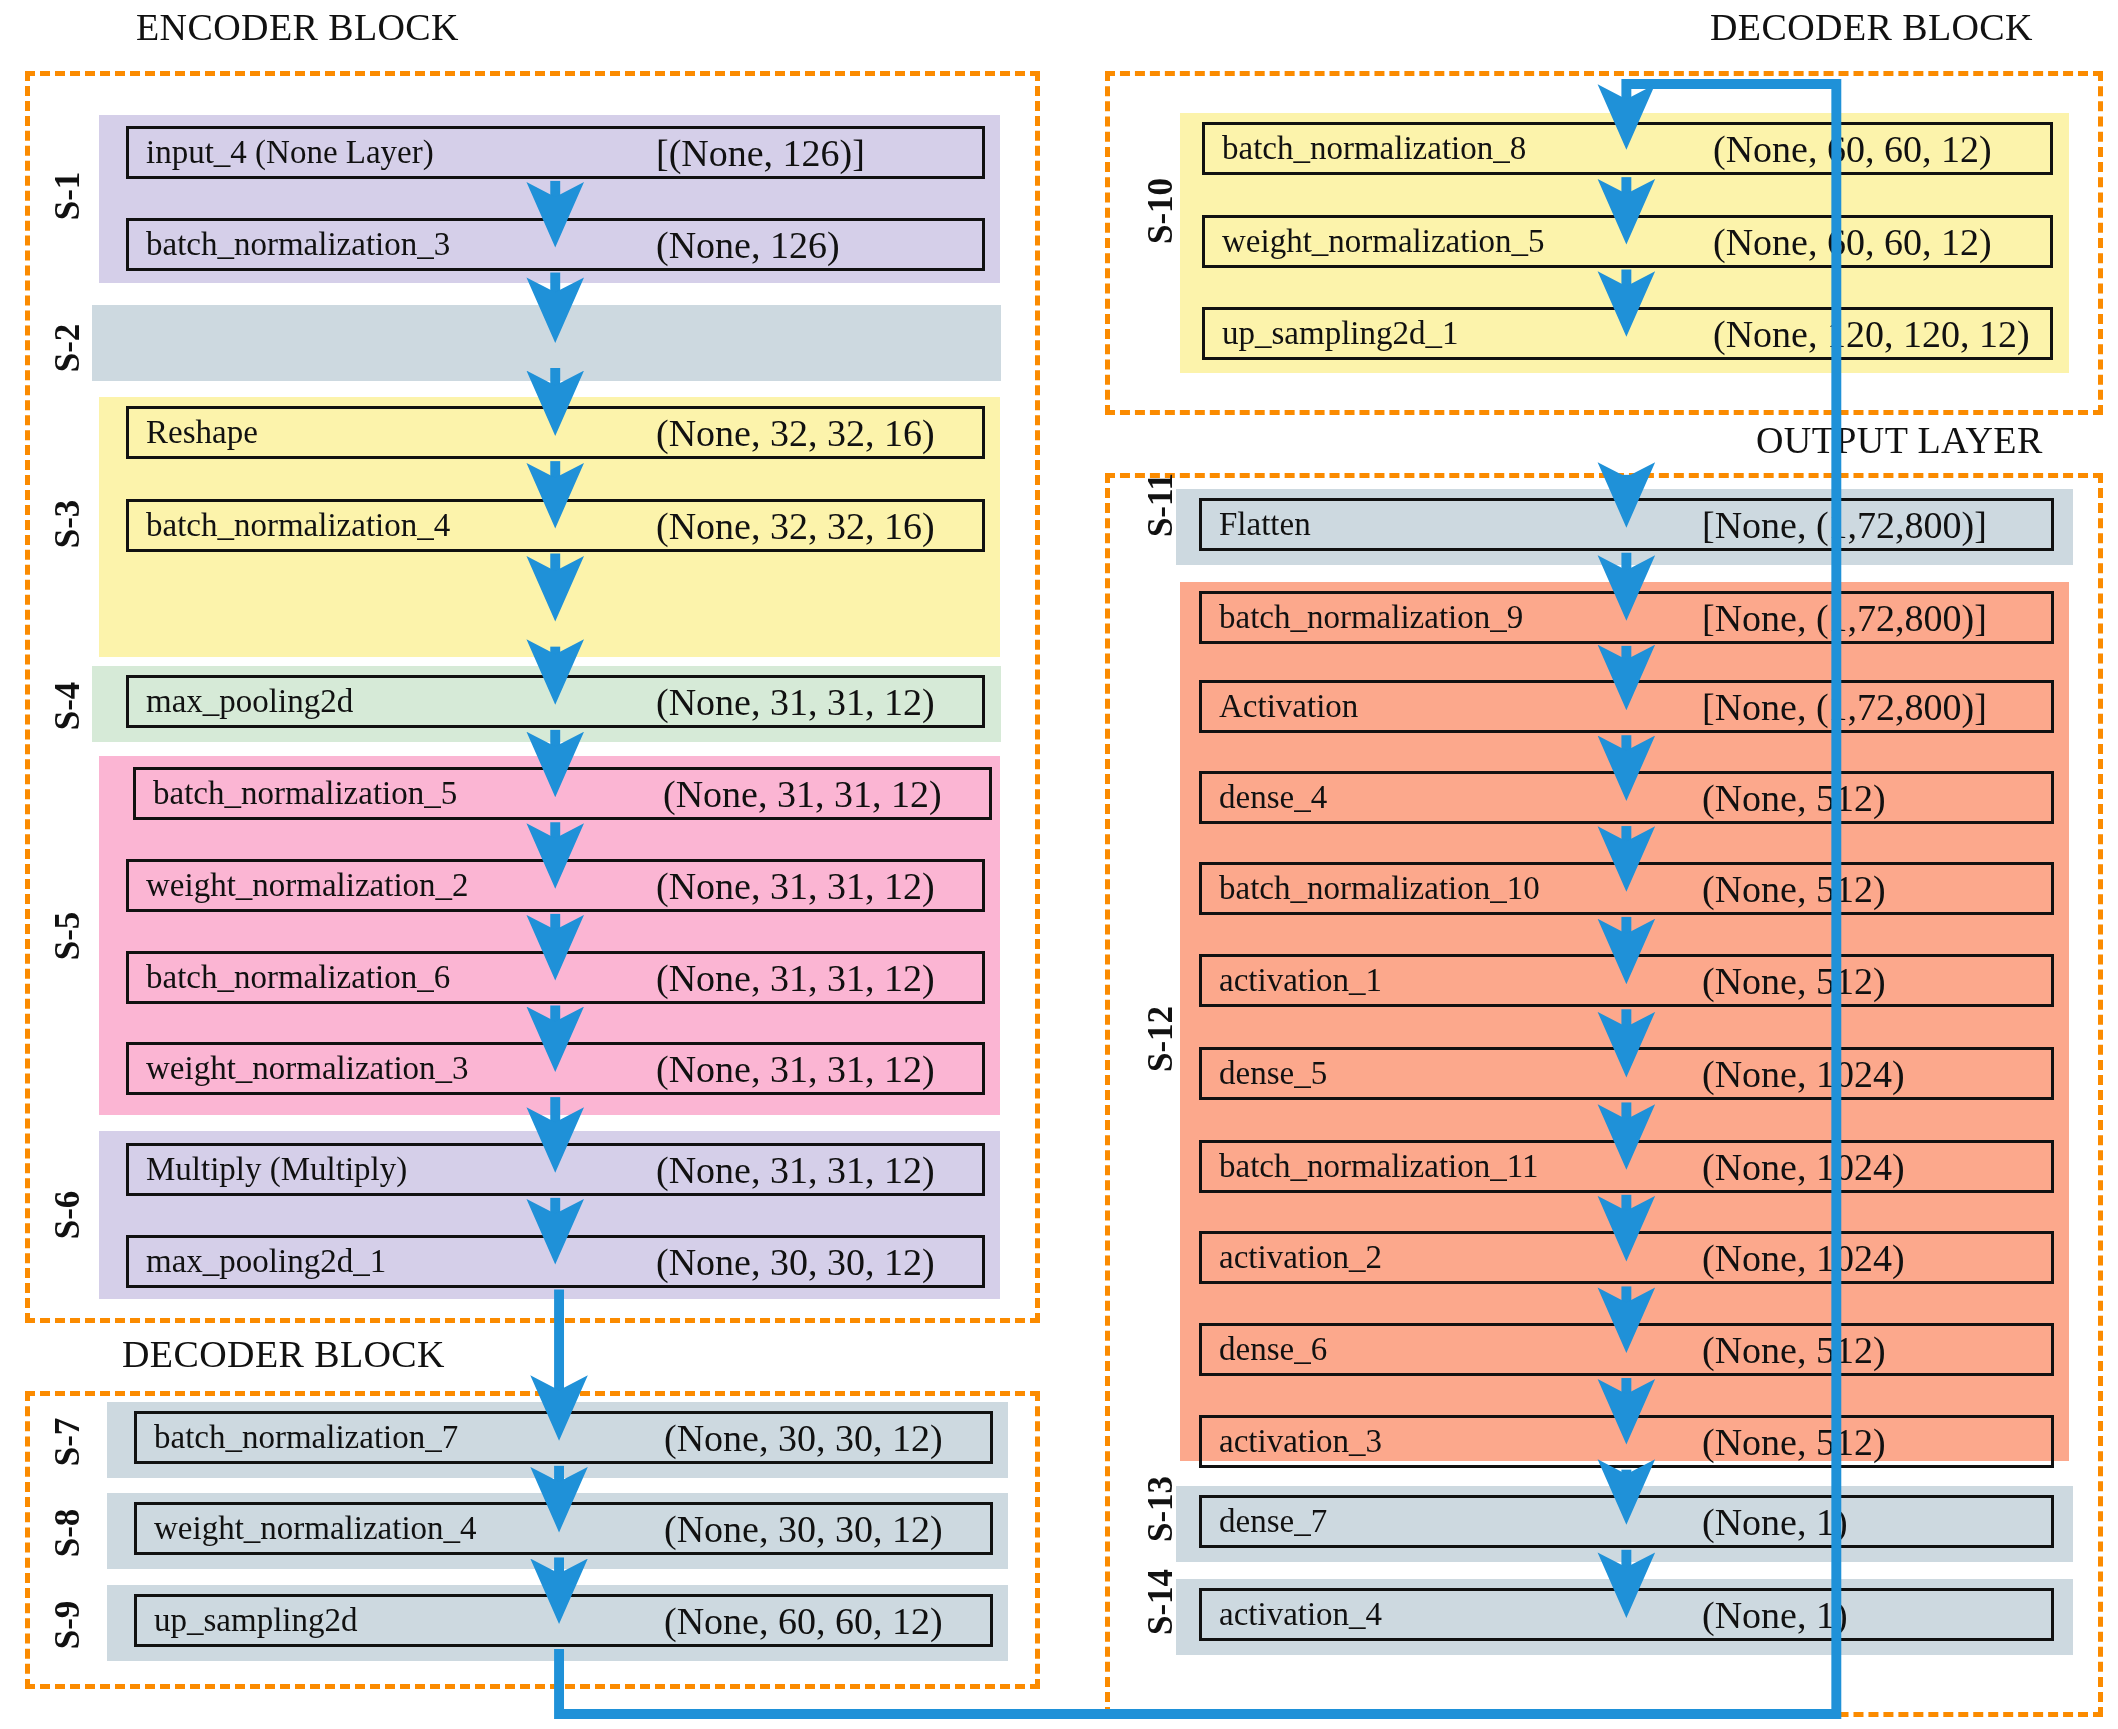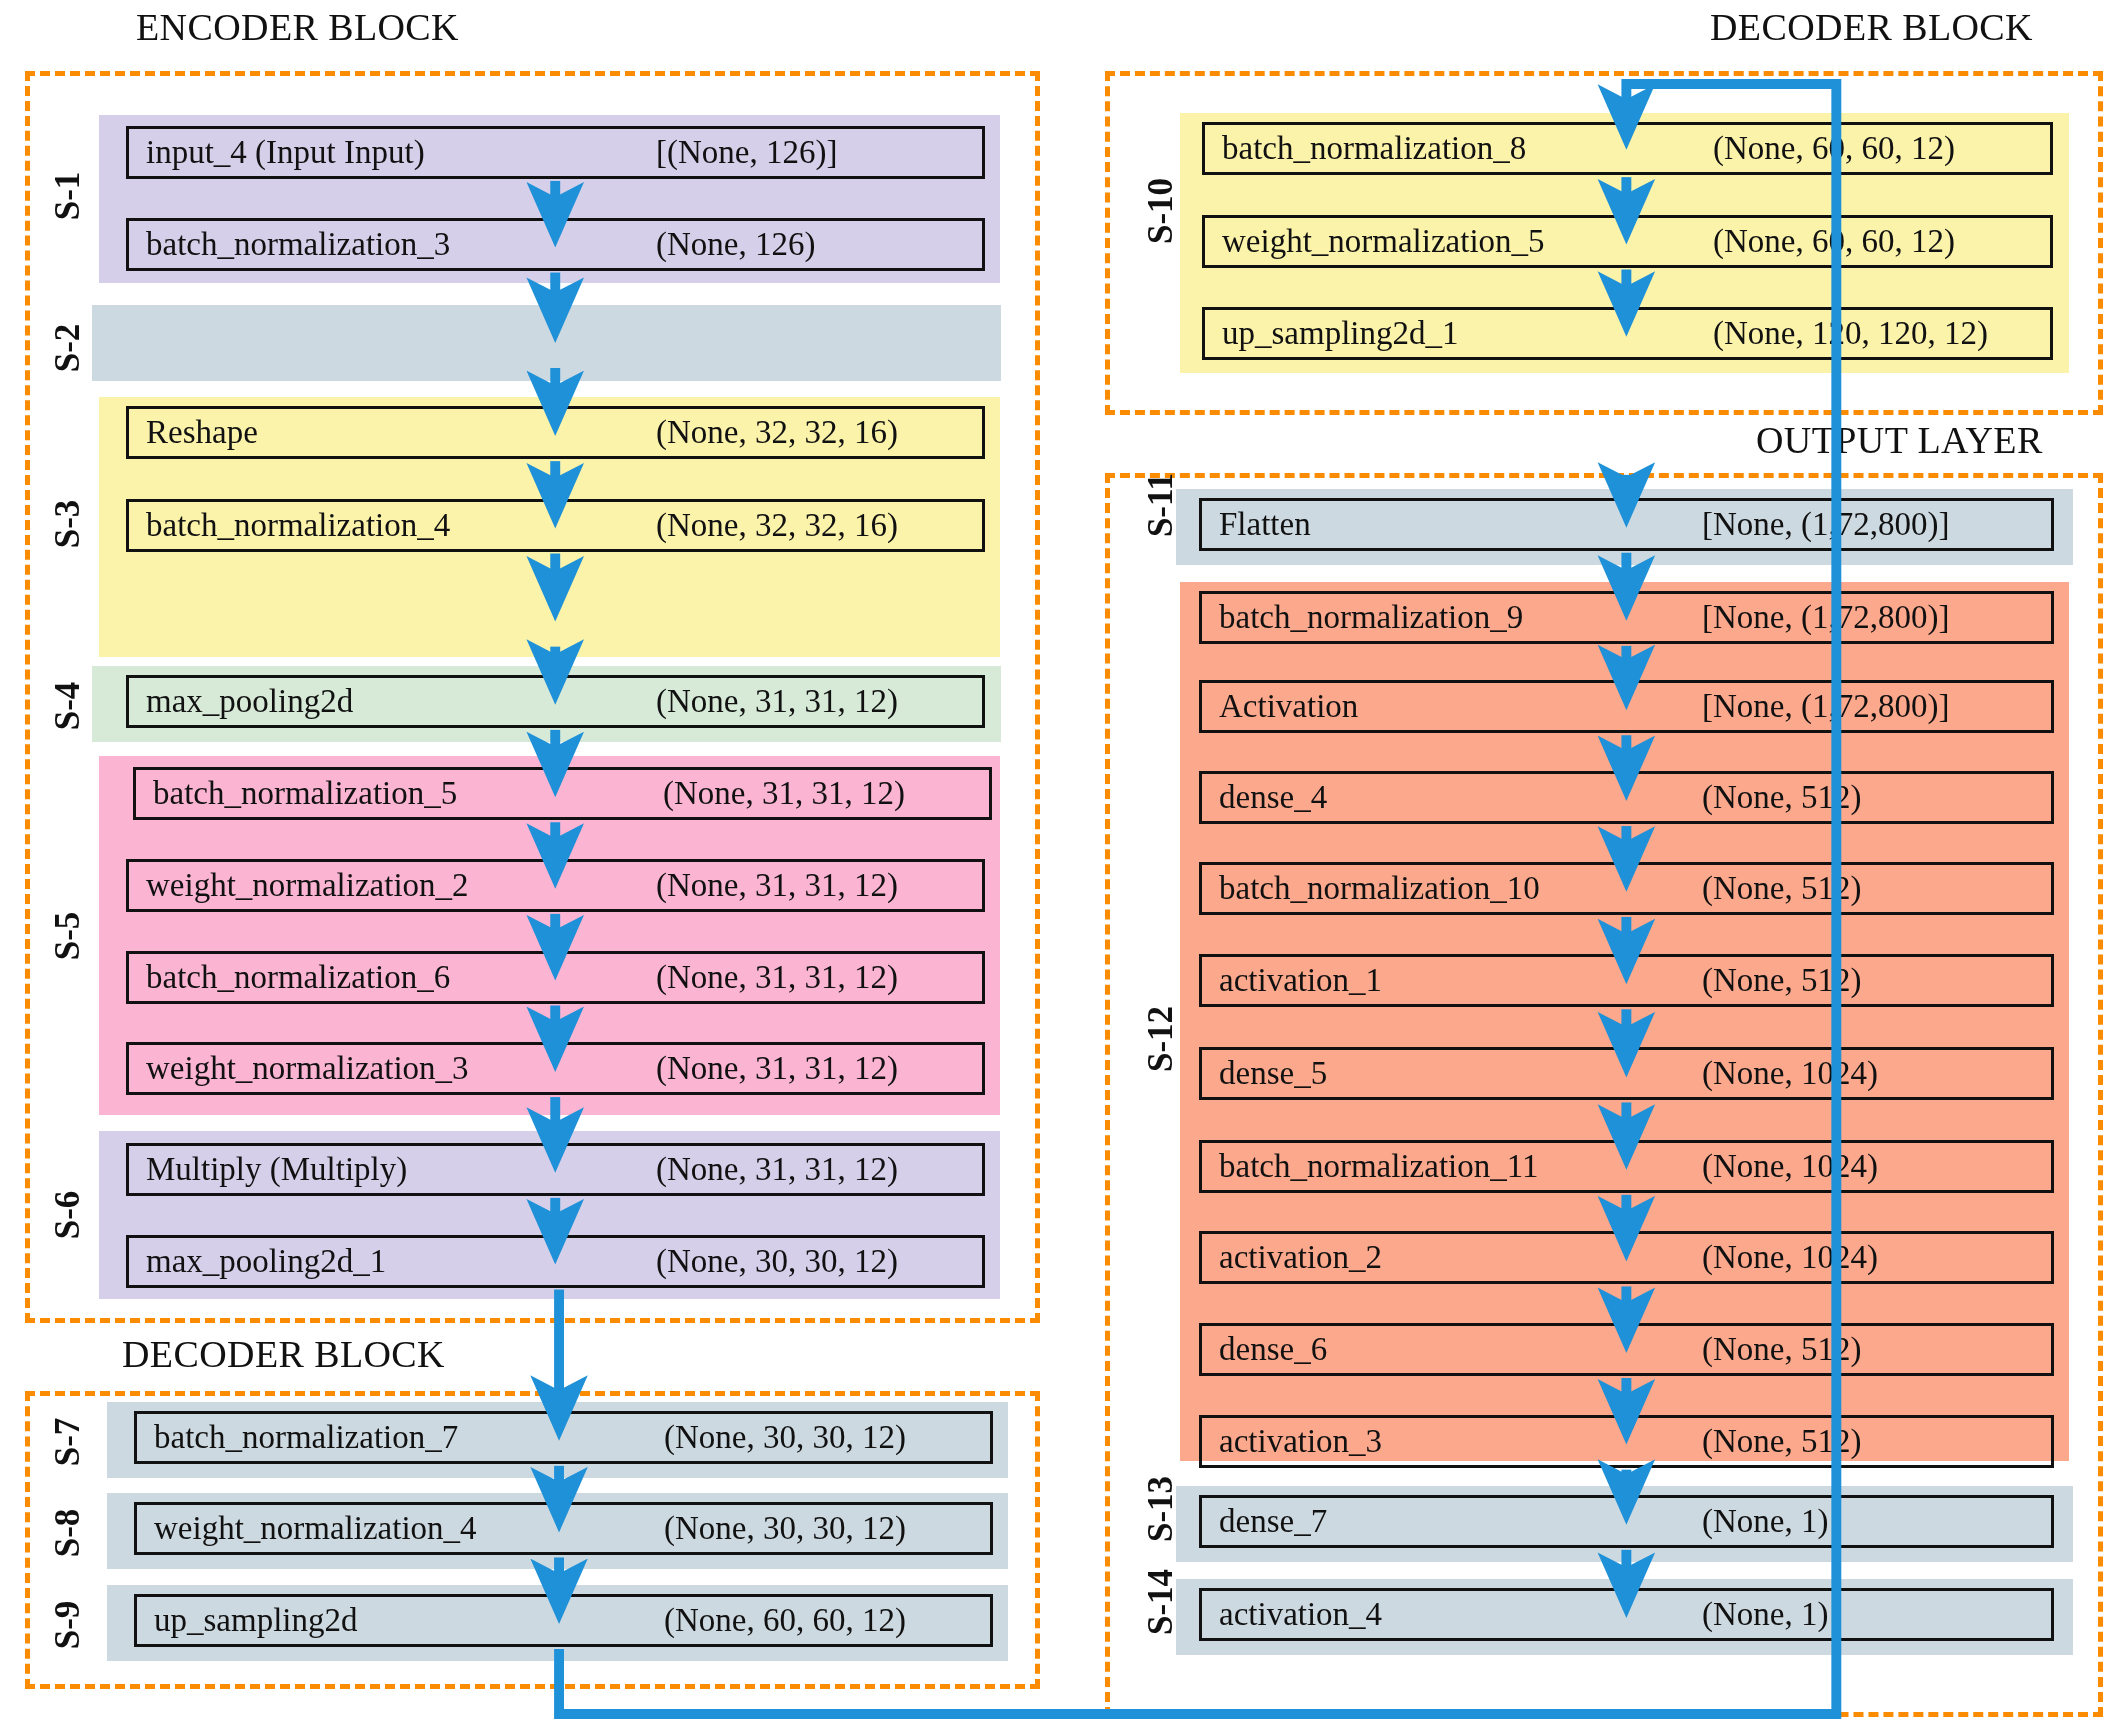--- a/index.html
+++ b/index.html
@@ -63,21 +63,21 @@
   }
   .layer-name{
     position:absolute;
     left:17px;
     font-size:33px;
     white-space:nowrap;
     line-height:1;
   }
   .layer-shape{
     position:absolute;
-    font-size:33px;
+    font-size:38px;
     white-space:nowrap;
     line-height:1;
   }
 
   svg.overlay{position:absolute;left:0;top:0;width:2119px;height:1730px;pointer-events:none;}
 </style>
 </head>
 <body>
 
 <div id="canvas">
@@ -119,21 +119,21 @@
   <div class="stage-label" style="left:13.7px;top:1422px;width:107px;">S-7</div>
   <div class="stage-label" style="left:13.7px;top:1513px;width:107px;">S-8</div>
   <div class="stage-label" style="left:13.7px;top:1605px;width:107px;">S-9</div>
   <div class="stage-label" style="left:1084px;top:191px;width:153px;">S-10</div>
   <div class="stage-label" style="left:1084px;top:485px;width:153px;">S-11</div>
   <div class="stage-label" style="left:1084px;top:1019px;width:153px;">S-12</div>
   <div class="stage-label" style="left:1084px;top:1489px;width:153px;">S-13</div>
   <div class="stage-label" style="left:1084px;top:1582px;width:153px;">S-14</div>
 
   <div class="layer-box" style="left:126px;top:126px;width:859px;height:53px;">
-    <span class="layer-name">input_4 (Input Input)</span>
+    <span class="layer-name">input_4 (None Layer)</span>
     <span class="layer-shape" style="left:527px;">[(None, 126)]</span>
   </div>
   <div class="layer-box" style="left:126px;top:218px;width:859px;height:53px;">
     <span class="layer-name">batch_normalization_3</span>
     <span class="layer-shape" style="left:527px;">(None, 126)</span>
   </div>
   <div class="layer-box" style="left:126px;top:406px;width:859px;height:53px;">
     <span class="layer-name">Reshape</span>
     <span class="layer-shape" style="left:527px;">(None, 32, 32, 16)</span>
   </div>

